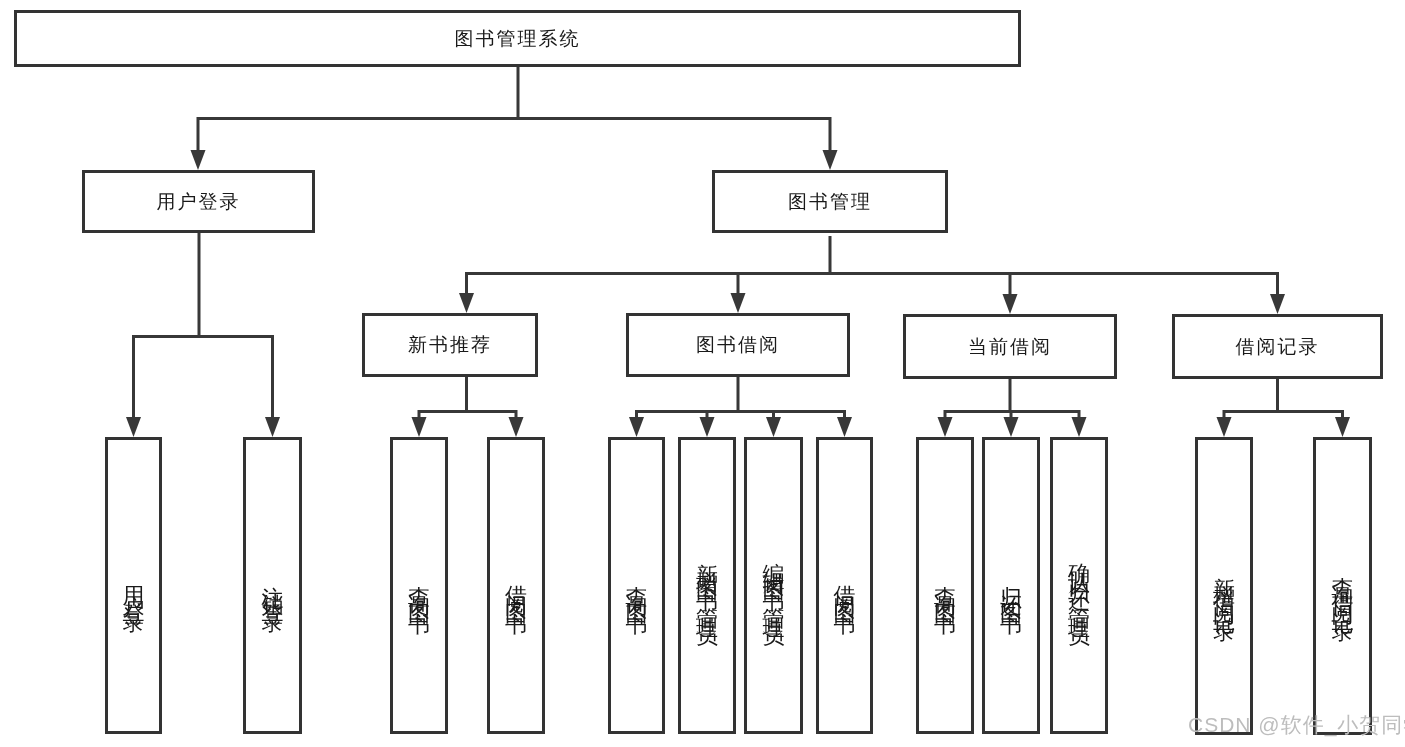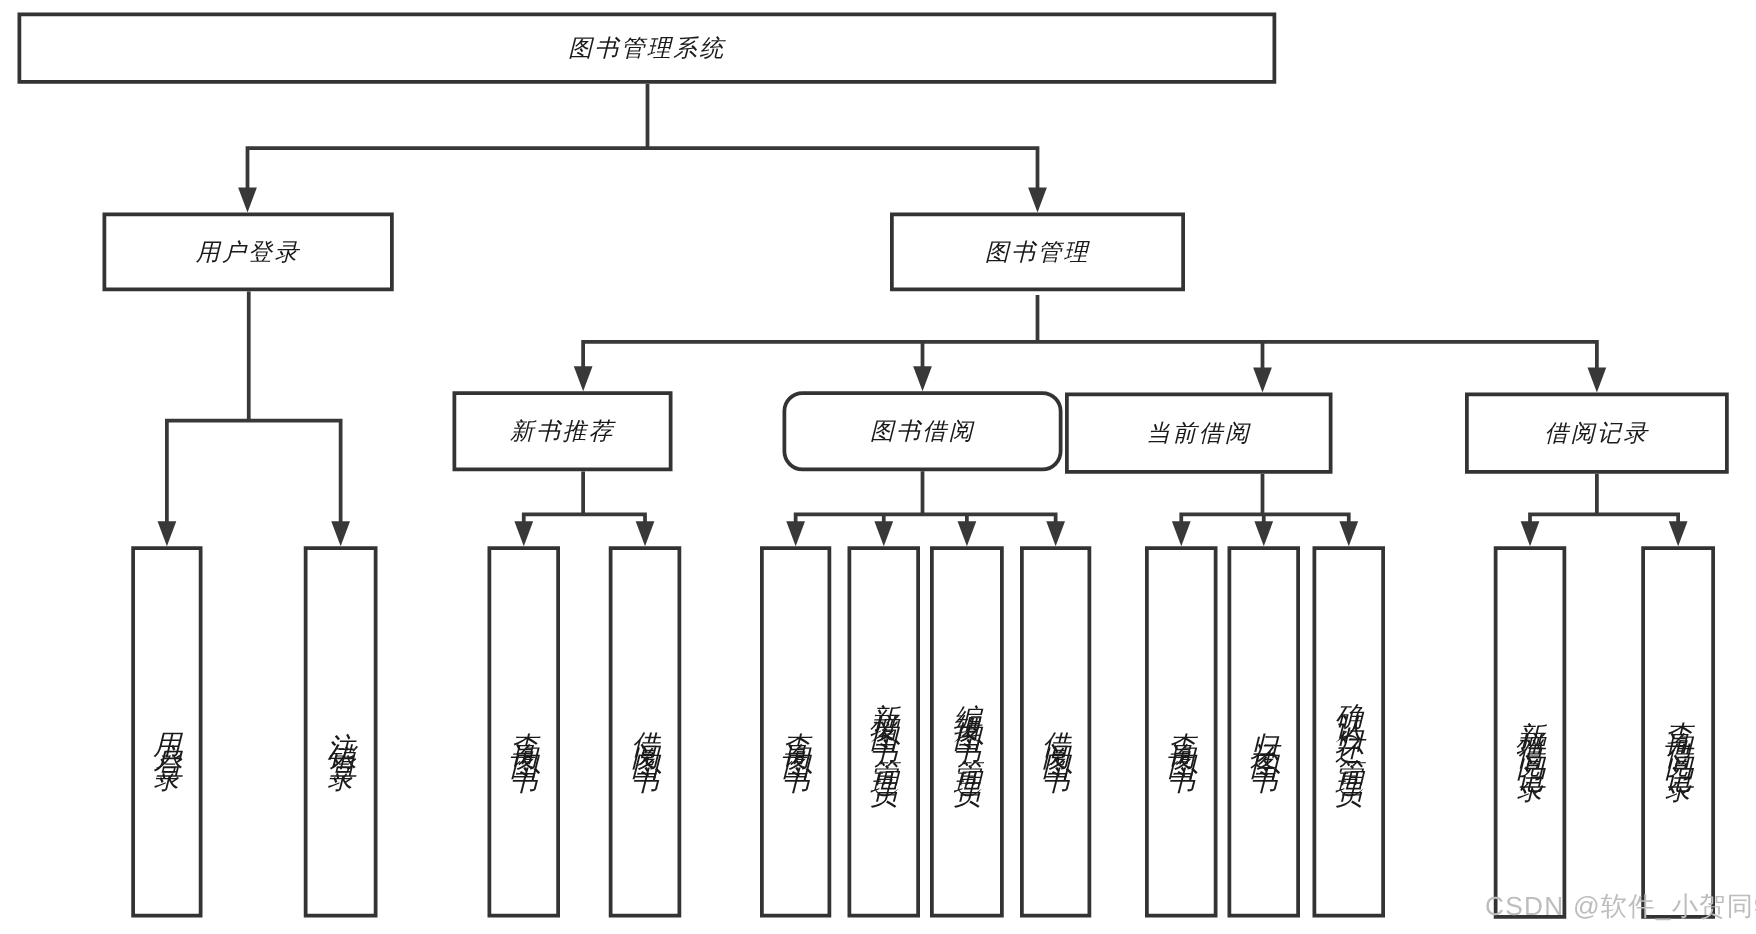--- a/index.html
+++ b/index.html
@@ -3,21 +3,21 @@
 <meta charset="utf-8">
 <style>
   html,body{margin:0;padding:0;}
   body{
     width:1405px;height:747px;position:relative;background:#ffffff;
     font-family:"Liberation Sans","DejaVu Sans",sans-serif;
     color:#1a1a1a;overflow:hidden;
   }
   .node{
     position:absolute;box-sizing:border-box;background:#ffffff;
-    border:3px solid #333333;display:flex;align-items:center;justify-content:center;font-style:italic;
+    border:3px solid #333333;display:flex;align-items:center;justify-content:center;
   }
   .hbox{font-size:19px;letter-spacing:2px;}
   .vbox span{
     writing-mode:vertical-lr;text-orientation:mixed;
     font-size:22px;letter-spacing:9px;line-height:1;white-space:nowrap;
   }
   #wires{position:absolute;left:0;top:0;width:1405px;height:747px;}
   #wires path{stroke:#383838;stroke-width:3;fill:none;}
   #wires polygon{fill:#383838;stroke:none;}
   .watermark{
@@ -71,24 +71,24 @@
 <div class="node hbox" style="left:82px;top:170px;width:233px;height:63px;">
     <span>用户登录</span>
   </div>
 <div class="node hbox" style="left:712px;top:170px;width:236px;height:63px;">
     <span>图书管理</span>
   </div>
 
 <div class="node hbox" style="left:362px;top:313px;width:176px;height:64px;">
     <span>新书推荐</span>
   </div>
-<div class="node hbox" style="left:626px;top:313px;width:224px;height:64px;border-radius:16px;">
+<div class="node hbox" style="left:626px;top:313px;width:224px;height:64px;">
     <span>图书借阅</span>
   </div>
-<div class="node hbox" style="left:852px;top:314px;width:214px;height:65px;">
+<div class="node hbox" style="left:903px;top:314px;width:214px;height:65px;">
     <span>当前借阅</span>
   </div>
 <div class="node hbox" style="left:1172px;top:314px;width:211px;height:65px;">
     <span>借阅记录</span>
   </div>
 
 <div class="node vbox" style="left:105px;top:437px;width:57px;height:297px;">
     <span>用户登录</span>
   </div>
 <div class="node vbox" style="left:243px;top:437px;width:59px;height:297px;">

